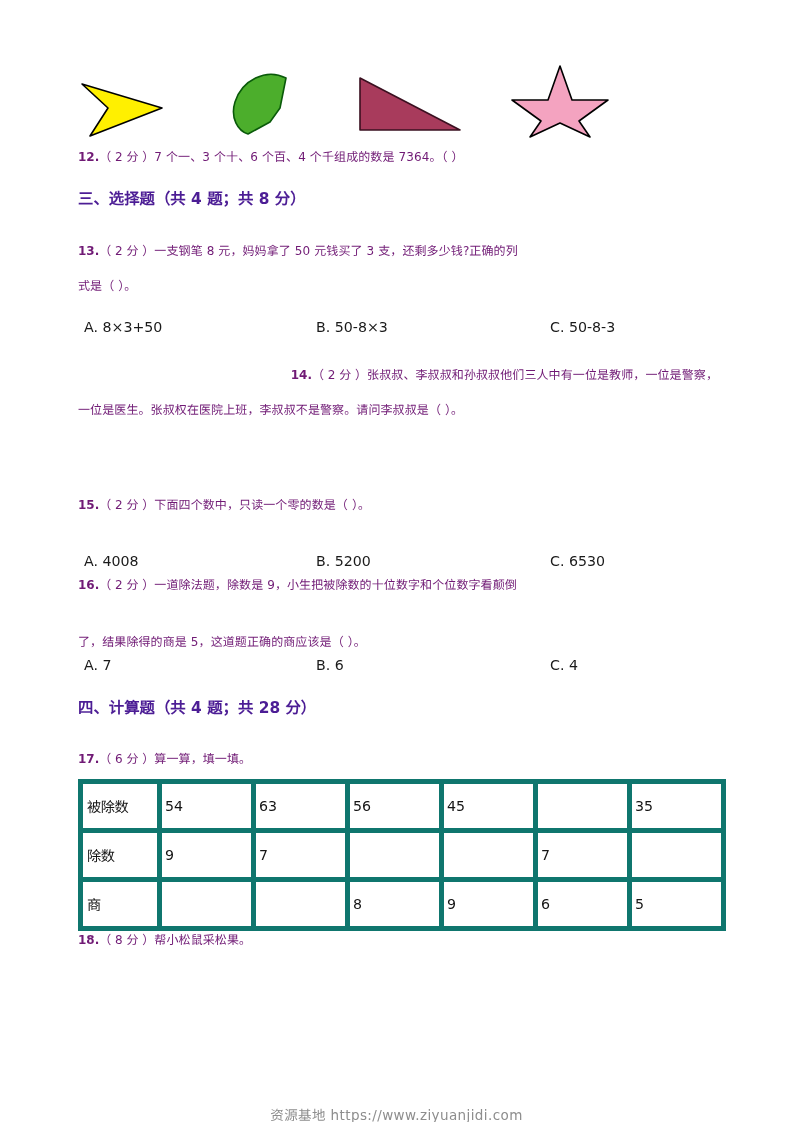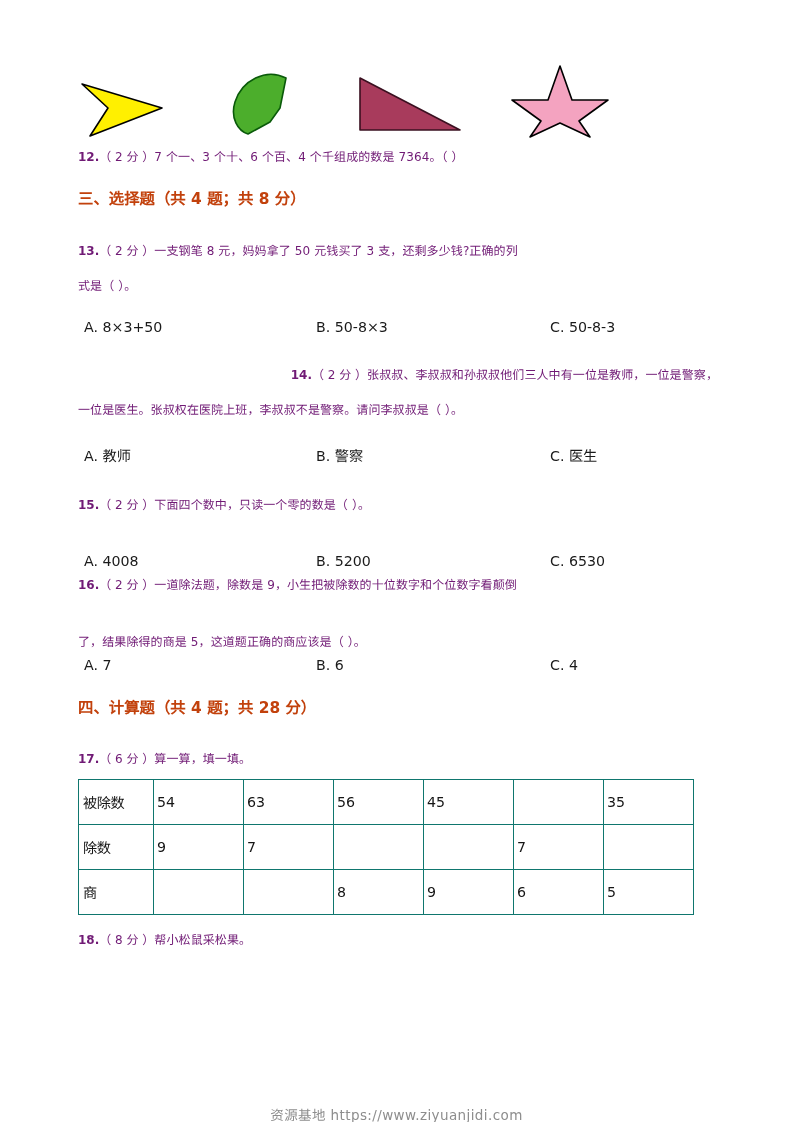--- a/index.html
+++ b/index.html
@@ -55,21 +55,21 @@
   .q .score {
     letter-spacing: 0;
   }
   .section-head {
     position: absolute;
     left: 78px;
     width: 640px;
     font-size: 15.4px;
     font-weight: 700;
     line-height: 26px;
-    color: #c2410c;
+    color: #4c1d95;
   }
   .opts {
     position: absolute;
     left: 78px;
     width: 640px;
     height: 26px;
     font-size: 14.2px;
     line-height: 26px;
   }
   .opt {
@@ -87,21 +87,21 @@
     left: 78px;
     top: 779px;
     width: 590px;
   }
   table.calc-table {
     border-collapse: collapse;
     width: 590px;
     table-layout: fixed;
   }
   table.calc-table td {
-    border: 1px solid #0f766e;
+    border: 5px solid #0f766e;
     height: 44px;
     font-size: 14.2px;
     padding: 0 0 0 3px;
     vertical-align: middle;
     color: #151515;
   }
   table.calc-table td.rowhead {
     width: 70px;
     padding-left: 4px;
     white-space: nowrap;
@@ -171,25 +171,20 @@
     <span class="opt a">A. 8×3+50</span>
     <span class="opt b">B. 50-8×3</span>
     <span class="opt c">C. 50-8-3</span>
   </div>
 
   <div class="q" style="top:360px;text-align:right;">
     <span class="num">14.</span><span class="score">（ 2 分 ）</span><span>张叔叔、李叔叔和孙叔叔他们三人中有一位是教师，一位是警察，</span>
   </div>
   <div class="q" style="top:395px;">
     <span>一位是医生。张叔权在医院上班，李叔叔不是警察。请问李叔叔是（    ）。</span>
-  </div>
-  <div class="opts" style="top:443px;">
-    <span class="opt a">A. 教师</span>
-    <span class="opt b">B. 警察</span>
-    <span class="opt c">C. 医生</span>
   </div>
 
   <div class="q" style="top:490px;">
     <span class="num">15.</span><span class="score">（ 2 分 ）</span><span>下面四个数中，只读一个零的数是（    ）。</span>
   </div>
   <div class="opts" style="top:529px;margin-top:19px;">
     <span class="opt a">A. 4008</span>
     <span class="opt b">B. 5200</span>
     <span class="opt c">C. 6530</span>
   </div>

